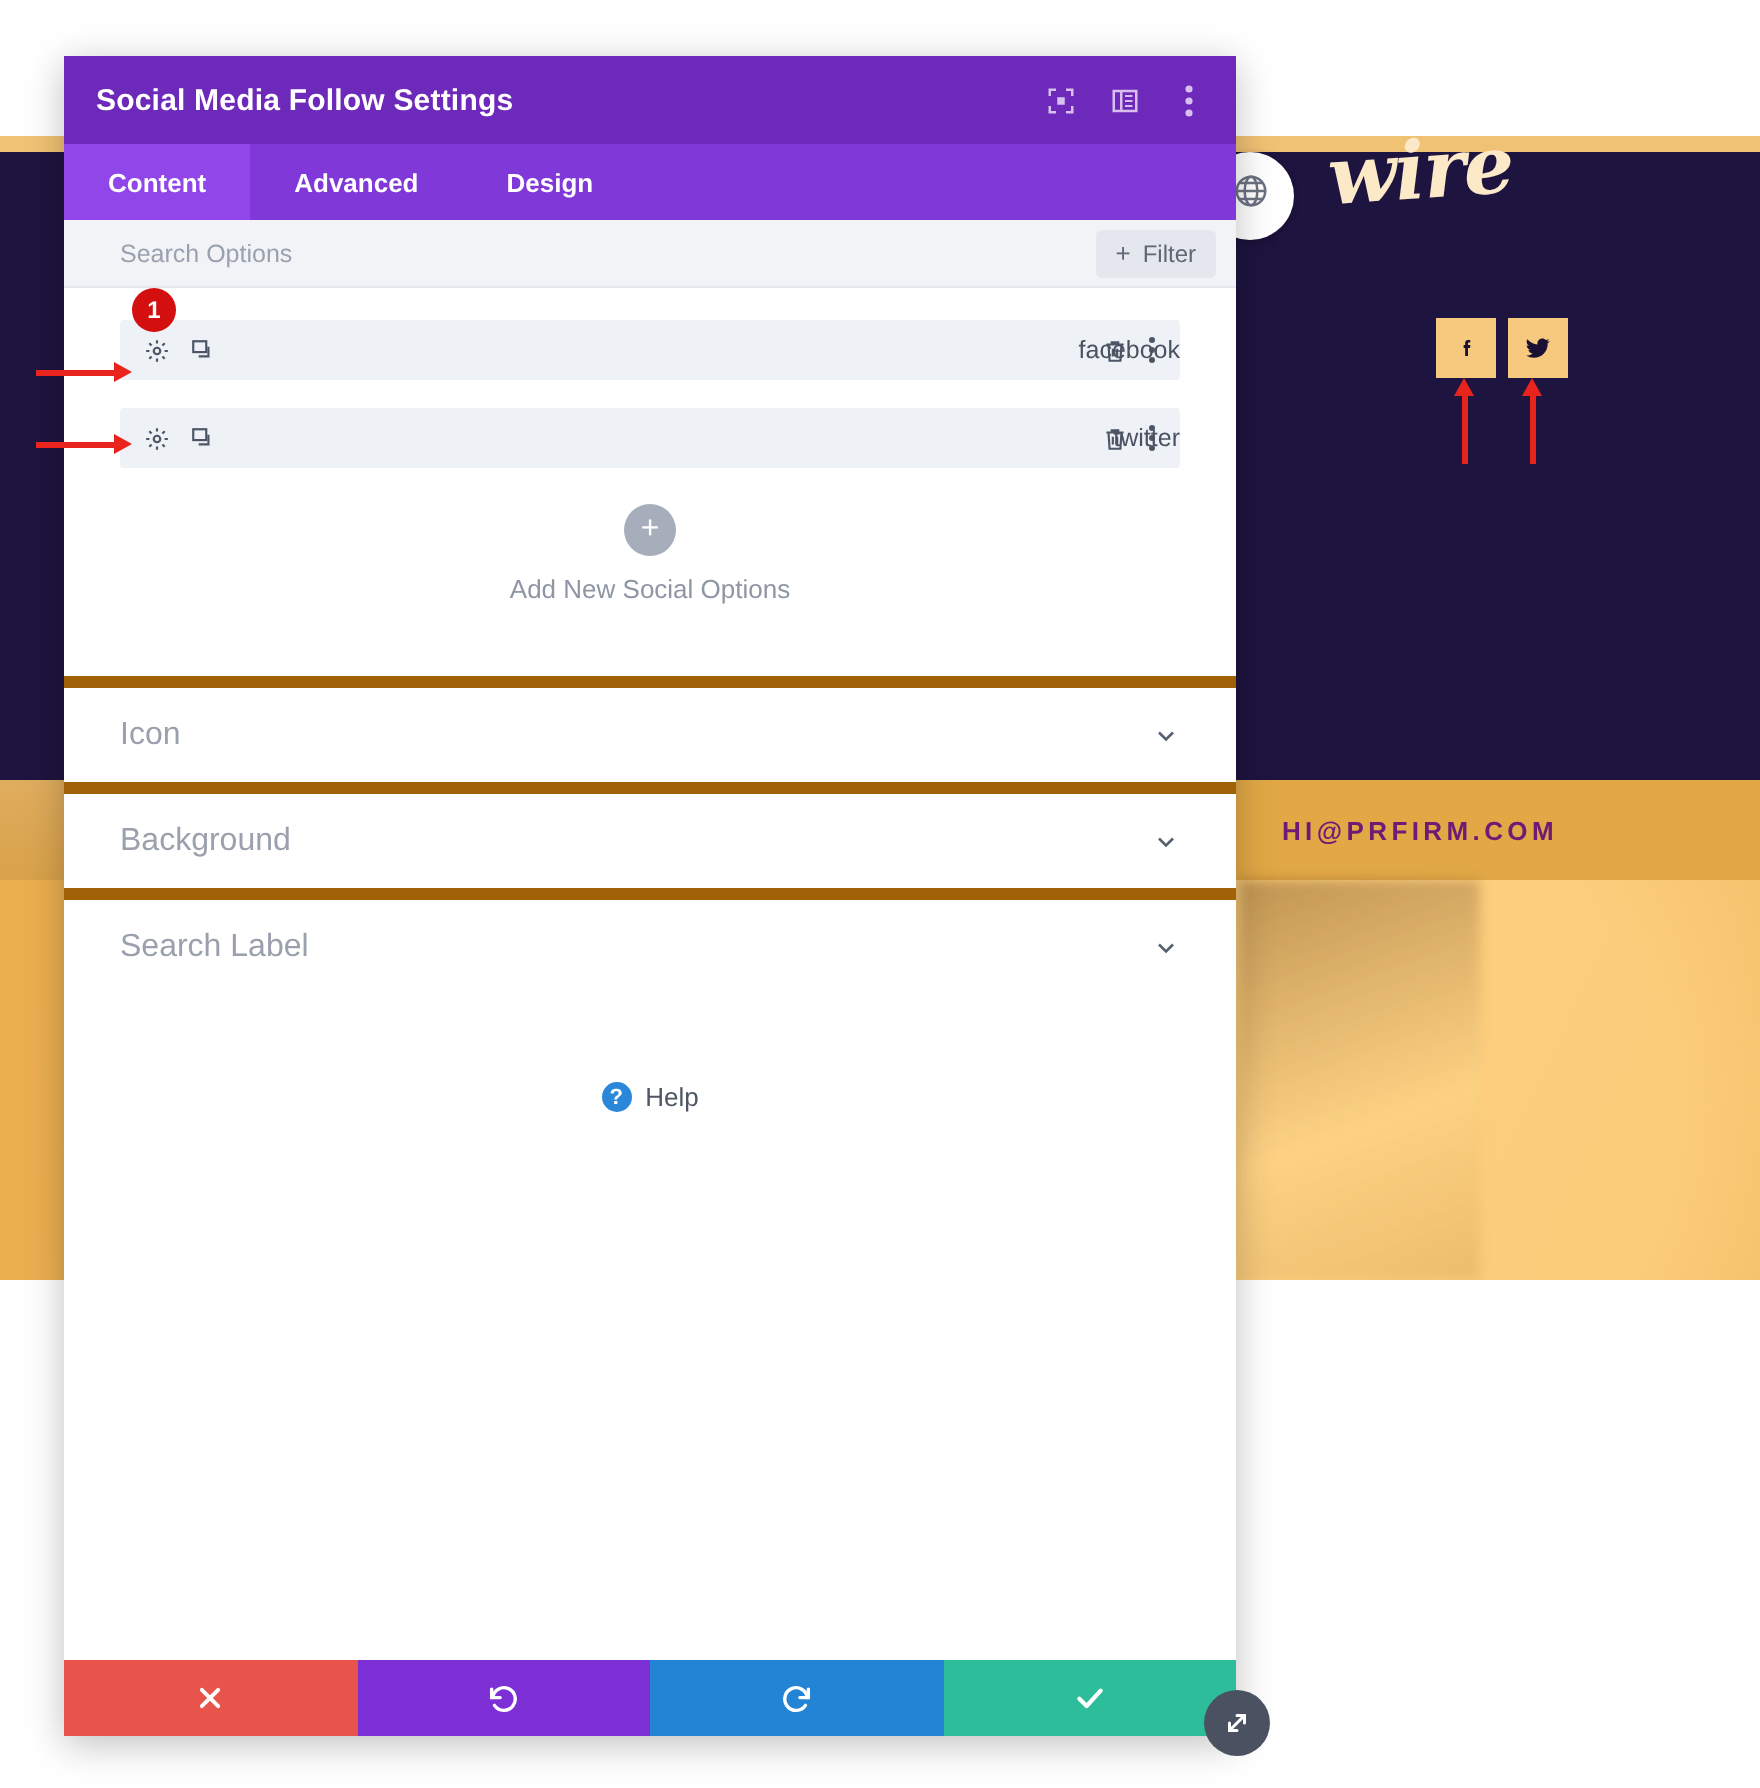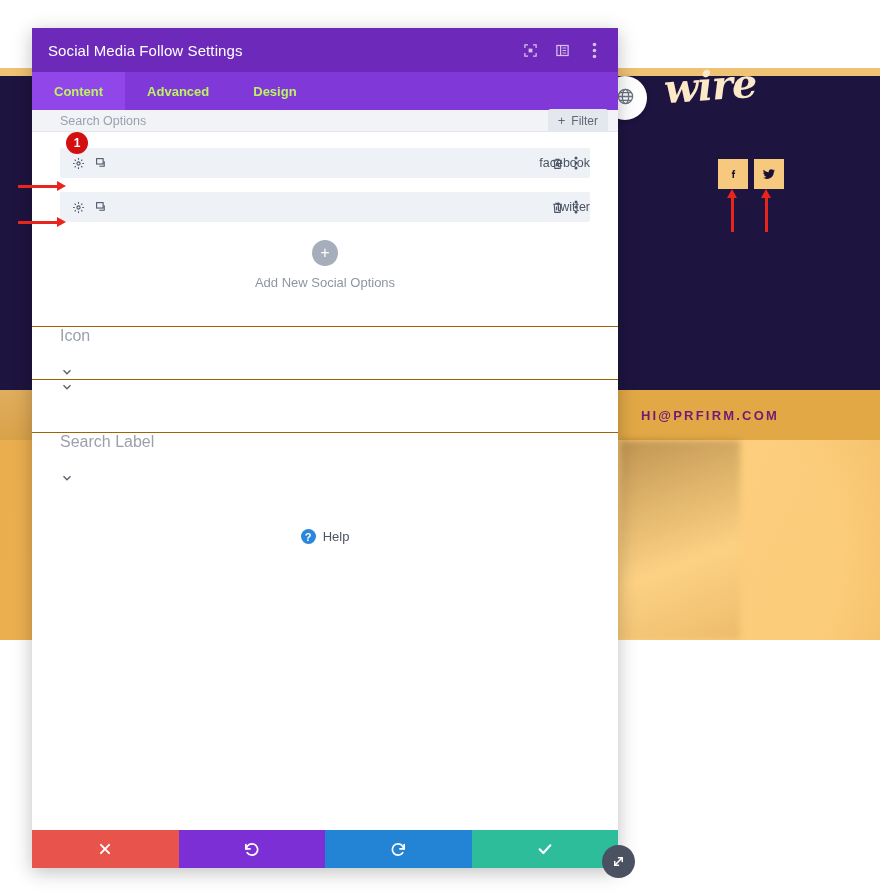--- a/index.html
+++ b/index.html
@@ -102,40 +102,40 @@
     box-shadow: 0 4px 18px rgba(0,0,0,.25);
     display: flex; flex-direction: column;
     overflow: hidden;
   }
   .modal-header {
     height: 44px; background: #6d29ba;
     display: flex; align-items: center; padding: 0 16px;
     flex: 0 0 auto;
   }
   .modal-title {
-    color: #ffffff; font-size: 15px; font-weight: 400; letter-spacing: .1px;
+    color: #ffffff; font-size: 15px; font-weight: 700; letter-spacing: .1px;
     flex: 1;
   }
   .hdr-icons { display: flex; align-items: center; gap: 16px; }
   .hdr-ico { width: 16px; height: 16px; color: #d8bff0; display:flex; align-items:center; justify-content:center; cursor:pointer; }
   .hdr-ico svg { display:block; }
 
   .tabs {
     height: 38px; background: #8038d8; display: flex; flex: 0 0 auto;
   }
   .tab {
     padding: 16px 22px; height: 100%;
     display: flex; align-items: center; justify-content: center;
-    color: #bef264; font-size: 13px; font-weight: 700;
+    color: #ffffff; font-size: 13px; font-weight: 700;
     cursor: pointer; white-space: nowrap;
   }
   .tab.active { background: #9046e8; }
 
   .searchbar {
-    height: 22px; background: #f1f3f7;
+    height: 34px; background: #f1f3f7;
     border-bottom: 1px solid #e3e6ec;
     display: flex; align-items: center; padding: 0 10px 0 28px;
     flex: 0 0 auto;
   }
   .search-input {
     flex: 1; border: 0; background: transparent; outline: none;
     font-family: "Liberation Sans", sans-serif;
     font-size: 12.5px; color: #6a7180;
   }
   .search-input::placeholder { color: #9aa1ae; }
@@ -179,24 +179,23 @@
     width: 26px; height: 26px; border-radius: 50%;
     background: #a6aebb; color: #fff;
     display: inline-flex; align-items: center; justify-content: center;
     font-size: 16px; line-height: 1; cursor: pointer;
   }
   .addnew-label {
     margin-top: 9px; font-size: 13px; color: #8e96a4; cursor: pointer;
   }
 
   .acc-row {
-    height: 53px; border-top: 1px solid #a16207;
-    display: flex; align-items: flex-start; padding: 0 28px;
+    height: 53px; border-top: 6px solid #a16207;
+    display: flex; align-items: center; padding: 0 28px;
     cursor: pointer;
-    flex-direction: column;
   }
   .acc-row:last-of-type { border-bottom: 1px solid #eceef2; }
   .acc-label { flex: 1; font-size: 16px; color: #9aa1ad; }
   .acc-chev { color: #55606e; display:flex; }
 
   .help-wrap {
     display: flex; align-items: center; justify-content: center;
     gap: 7px; padding: 44px 0 0 0; cursor: pointer;
   }
   .help-badge {
@@ -408,20 +407,21 @@
       <div class="acc-row">
         <div class="acc-label">Icon</div>
         <span class="acc-chev">
           <svg width="14" height="14" viewBox="0 0 24 24" fill="none" stroke="currentColor" stroke-width="2.2">
               <path d="M6 9l6 6 6-6"></path>
             </svg>
         </span>
       </div>
 
       <div class="acc-row">
+        <div class="acc-label">Background</div>
         <span class="acc-chev">
           <svg width="14" height="14" viewBox="0 0 24 24" fill="none" stroke="currentColor" stroke-width="2.2">
               <path d="M6 9l6 6 6-6"></path>
             </svg>
         </span>
       </div>
 
       <div class="acc-row">
         <div class="acc-label">Search Label</div>
         <span class="acc-chev">

